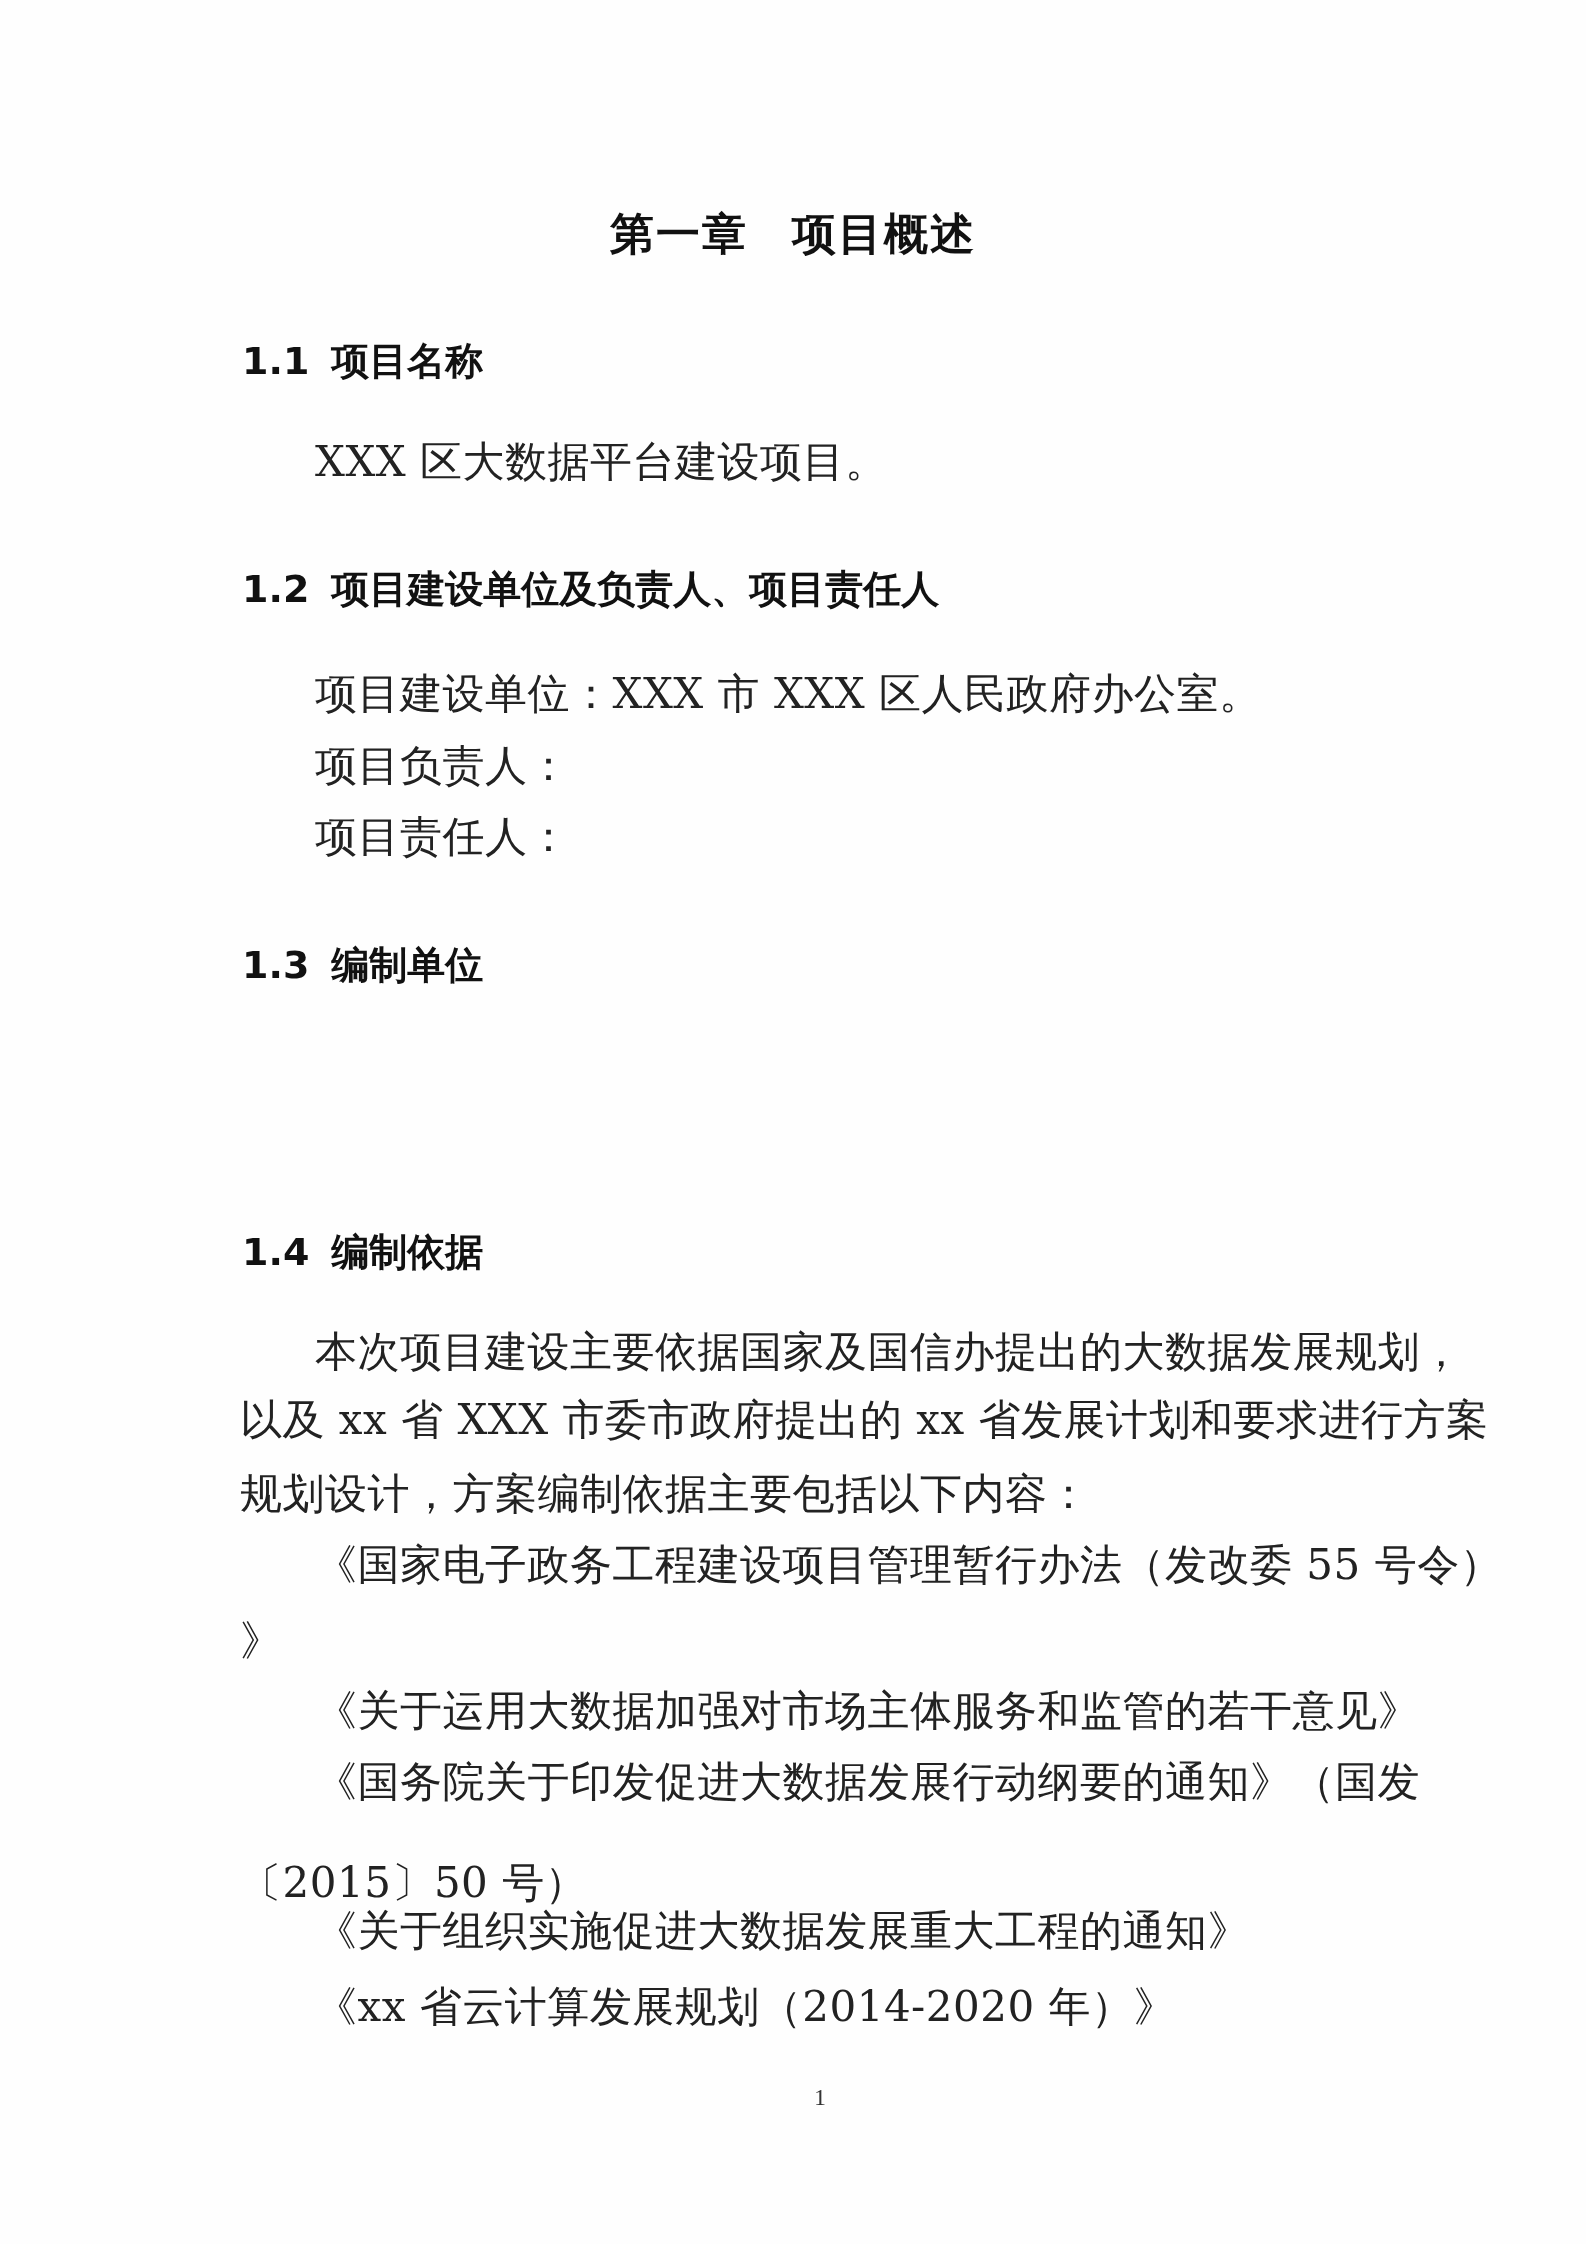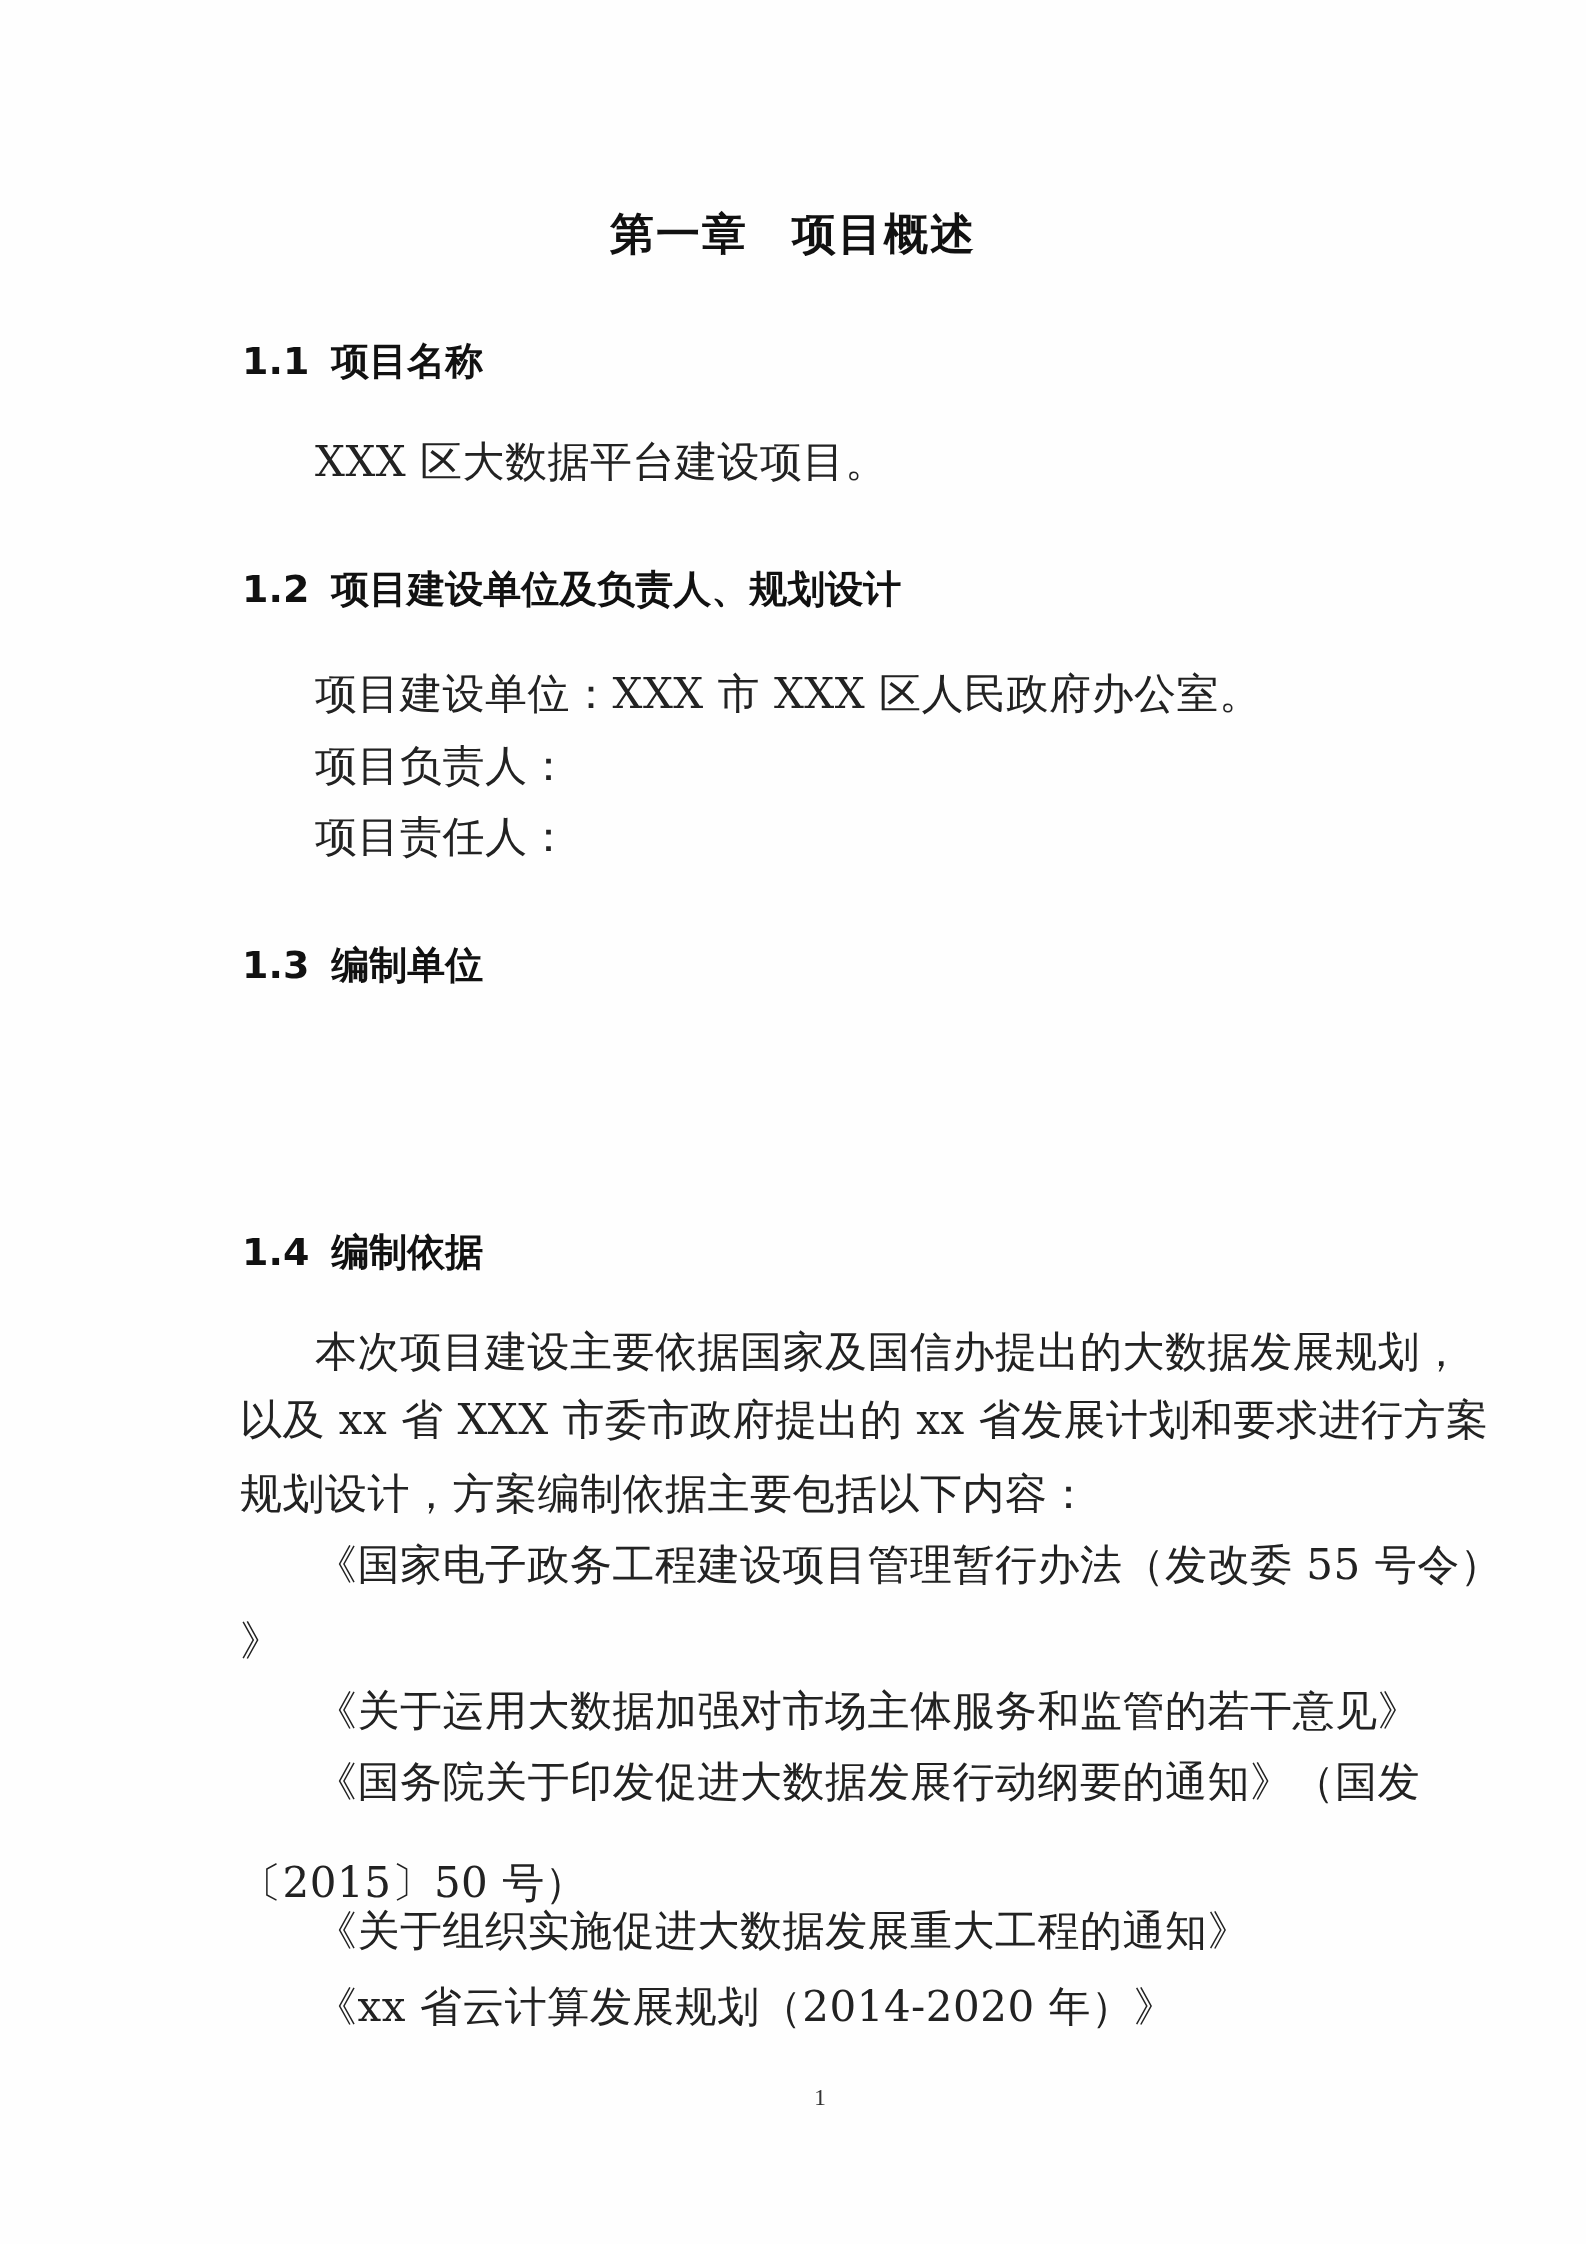--- a/index.html
+++ b/index.html
@@ -23,21 +23,21 @@
   <div class="line title">
     <span>第一章</span><span class="gap"></span><span>项目概述</span>
   </div>
 
   <div class="line h2" style="top:342px;">
     <span class="num">1.1</span><span>项目名称</span>
   </div>
   <div class="line body indent" style="top:441px;">XXX 区大数据平台建设项目。</div>
 
   <div class="line h2" style="top:570px;">
-    <span class="num">1.2</span><span>项目建设单位及负责人、规划设计</span>
+    <span class="num">1.2</span><span>项目建设单位及负责人、项目责任人</span>
   </div>
   <div class="line body indent" style="top:673px;">项目建设单位：XXX 市 XXX 区人民政府办公室。</div>
   <div class="line body indent" style="top:745px;">项目负责人：</div>
   <div class="line body indent" style="top:816px;">项目责任人：</div>
 
   <div class="line h2" style="top:946px;">
     <span class="num">1.3</span><span>编制单位</span>
   </div>
 
   <div class="line h2" style="top:1233px;">

